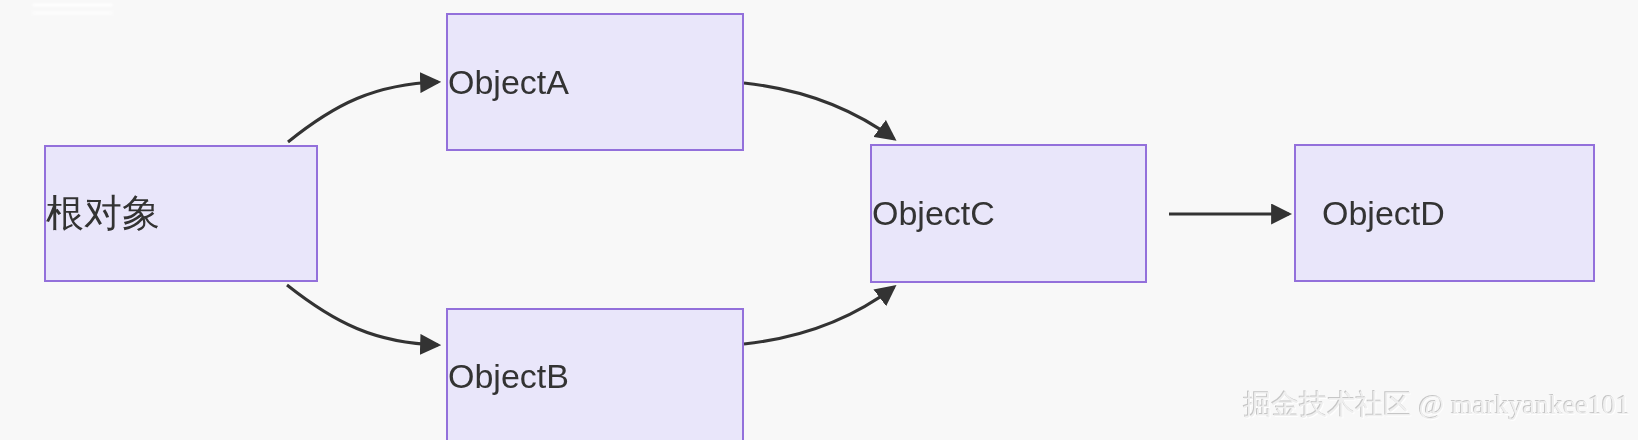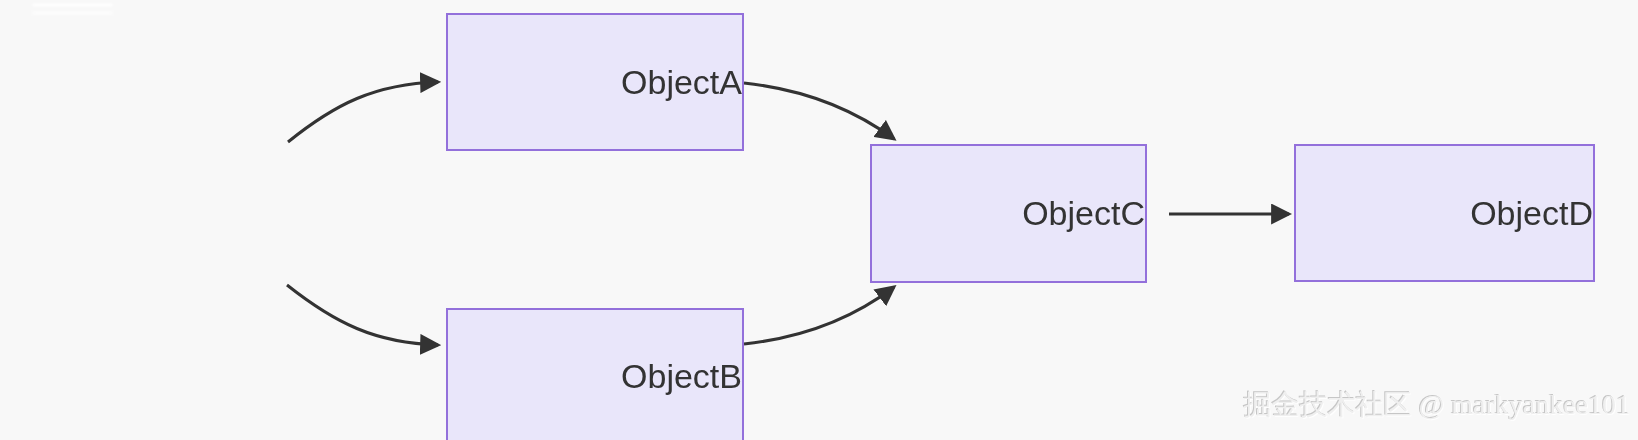--- a/index.html
+++ b/index.html
@@ -28,36 +28,36 @@
     stroke: #333333;
     stroke-width: 3;
   }
   .node {
     position: absolute;
     box-sizing: border-box;
     background: #e9e6fa;
     border: 2.5px solid #9370db;
     display: flex;
     align-items: center;
-    justify-content: flex-end;
+    justify-content: flex-start;
     color: #333333;
   }
   .node-label {
     font-size: 34px;
     color: #333333;
     white-space: nowrap;
   }
   .node-root .node-label {
     font-size: 38px;
   }
   .node-root   { left: 44px;   top: 145px; width: 274px; height: 137px; }
   .node-a      { left: 446px;  top: 13px;  width: 298px; height: 138px; }
   .node-b      { left: 446px;  top: 276px; width: 298px; height: 136px; margin-top: 32px; }
   .node-c      { left: 870px;  top: 144px; width: 277px; height: 139px; }
-  .node-d      { left: 1294px; top: 144px; width: 301px; height: 138px; }
+  .node-d      { left: 1294px; top: 144px; width: 301px; height: 138px; padding-left: 26px; }
   .watermark {
     position: absolute;
     right: 8px;
     bottom: 16px;
     font-size: 28px;
     color: #efefef;
     text-shadow: -1px -1px 0 #c6c6c6, 1px 1px 1px #ffffff;
     white-space: nowrap;
     font-family: Liberation Serif, serif;
   }
@@ -81,20 +81,23 @@
         <path d="M 0 0 L 10 5 L 0 10 z" fill="#333333"></path>
       </marker>
     </defs>
     <path class="edge" d="M 288 142 C 335 104, 375 84, 438 82" marker-end="url(#arrow)"></path>
     <path class="edge" d="M 287 285 C 335 323, 375 343, 438 345" marker-end="url(#arrow)"></path>
     <path class="edge" d="M 744 83 C 800 89, 852 108, 894 139" marker-end="url(#arrow)"></path>
     <path class="edge" d="M 744 344 C 800 338, 852 319, 894 287" marker-end="url(#arrow)"></path>
     <path class="edge" d="M 1169 214 L 1289 214" marker-end="url(#arrow)"></path>
   </svg>
 
+  <div class="node node-root">
+    <span class="node-label">根对象</span>
+  </div>
 
   <div class="node node-a">
     <span class="node-label">ObjectA</span>
   </div>
 
   <div class="node node-b">
     <span class="node-label">ObjectB</span>
   </div>
 
   <div class="node node-c">

